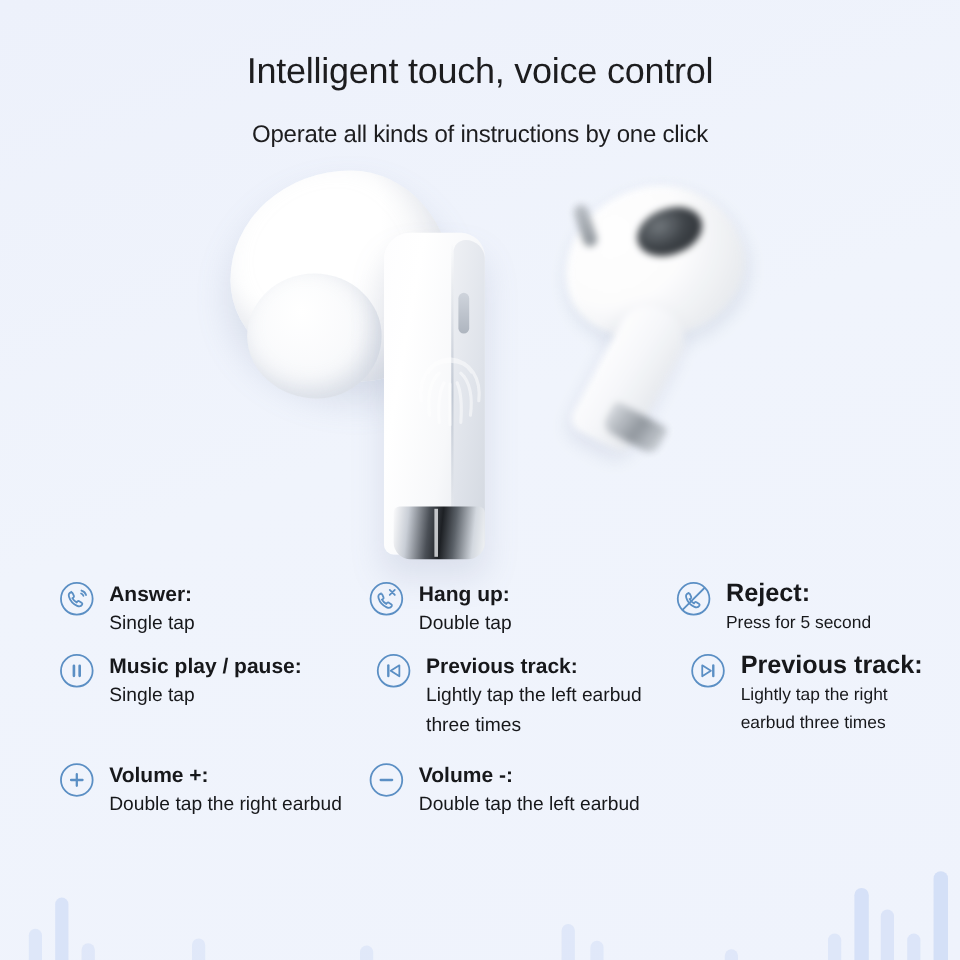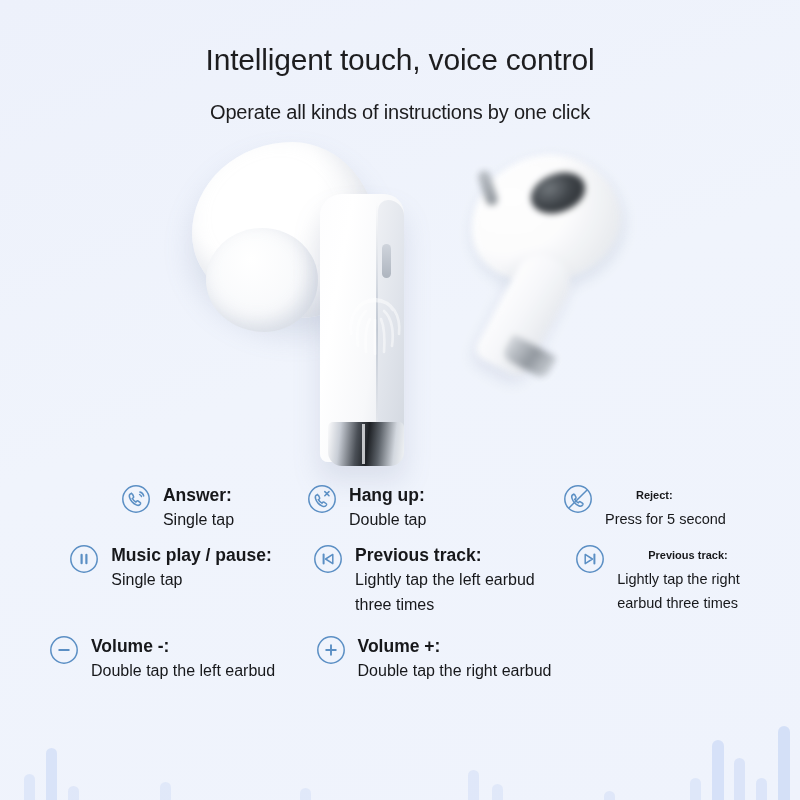--- a/index.html
+++ b/index.html
@@ -105,38 +105,38 @@
   }
   .bud-front .tip-line{
     position:absolute;left:170px;top:288px;width:3px;height:40px;
     background:rgba(245,247,250,.75);
   }
 
   
   .features{position:absolute;left:48px;top:482px;width:740px;}
   .frow{display:flex;}
   .fcol{display:flex;align-items:flex-start;}
-  .fcol.c1{width:258px;justify-content:center;}
+  .fcol.c1{width:258px;}
   .fcol.c2{width:256px;}
   .fcol.c3{width:226px;}
 
   .ficon{
     flex:0 0 auto;width:32px;height:32px;margin-right:11px;margin-top:1px;
   }
   .ficon svg{display:block;width:32px;height:32px;}
 
   .ftext{padding-top:1px;}
   .ftitle{
     font-size:17.5px;font-weight:700;color:#17181b;line-height:24px;
     white-space:nowrap;
   }
   .fdesc{
     font-size:16px;font-weight:400;color:#17181b;line-height:25px;
   }
-  .c3 .ftitle{font-size:11px;margin-left:31px;}
+  .c3 .ftitle{font-size:21px;}
   .c3 .fdesc{font-size:14.5px;line-height:24px;}
 
   .row1{margin-bottom:10px;}
   .row2{margin-bottom:16px;gap:20px;}
 
   
   .waves{position:absolute;left:0;bottom:0;width:800px;height:80px;}
   .bar{position:absolute;bottom:0;border-radius:6px 6px 0 0;background:#cfdcf6;}
 </style>
 </head>
@@ -269,43 +269,43 @@
         </span>
         <span class="ftext">
           <span class="ftitle">Previous track:</span>
           <div class="fdesc">Lightly tap the right earbud three times</div>
         </span>
       </div>
     </div>
 
     <div class="frow row3">
 
+      <div class="fcol c1">
+        <span class="ficon">
+          <svg viewBox="0 0 32 32" fill="none" stroke="#5b8fc4" stroke-width="1.5" stroke-linecap="round">
+            <circle cx="16" cy="16" r="13.2"></circle>
+            <path d="M16 11.2v9.6M11.2 16h9.6" stroke-width="1.9"></path>
+          </svg>
+        </span>
+        <span class="ftext">
+          <span class="ftitle">Volume +:</span>
+          <div class="fdesc">Double tap the right earbud</div>
+        </span>
+      </div>
+
       <div class="fcol c2">
         <span class="ficon">
           <svg viewBox="0 0 32 32" fill="none" stroke="#5b8fc4" stroke-width="1.5" stroke-linecap="round">
             <circle cx="16" cy="16" r="13.2"></circle>
             <path d="M11.2 16h9.6" stroke-width="1.9"></path>
           </svg>
         </span>
         <span class="ftext">
           <span class="ftitle">Volume -:</span>
           <div class="fdesc">Double tap the left earbud</div>
-        </span>
-      </div>
-
-      <div class="fcol c1">
-        <span class="ficon">
-          <svg viewBox="0 0 32 32" fill="none" stroke="#5b8fc4" stroke-width="1.5" stroke-linecap="round">
-            <circle cx="16" cy="16" r="13.2"></circle>
-            <path d="M16 11.2v9.6M11.2 16h9.6" stroke-width="1.9"></path>
-          </svg>
-        </span>
-        <span class="ftext">
-          <span class="ftitle">Volume +:</span>
-          <div class="fdesc">Double tap the right earbud</div>
         </span>
       </div>
 
       <div class="fcol c3"></div>
     </div>
   </div>
 
   <div class="waves">
     <div class="bar" style="left:24px;width:11px;height:26px;opacity:.55;"></div>
     <div class="bar" style="left:46px;width:11px;height:52px;opacity:.7;"></div>

